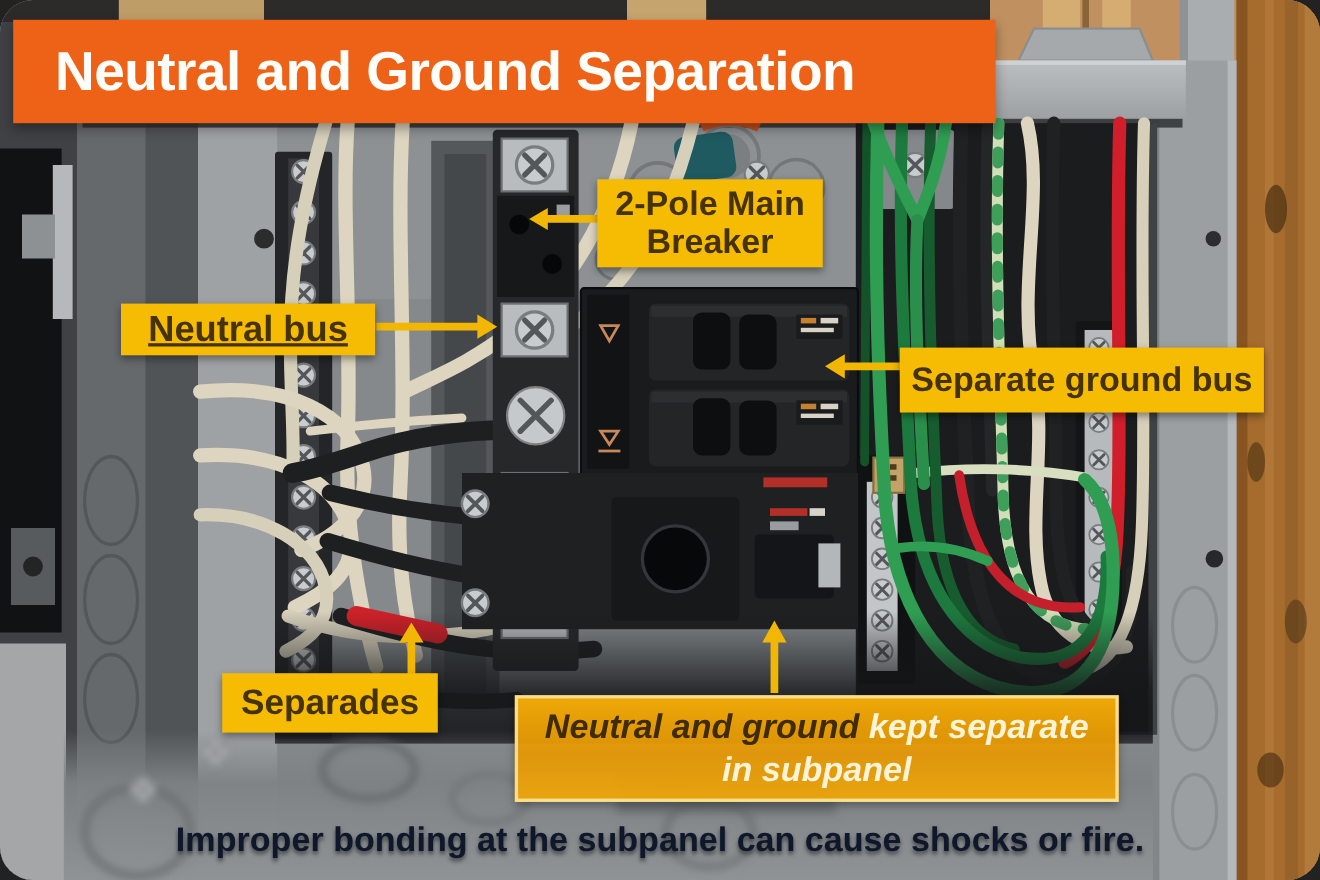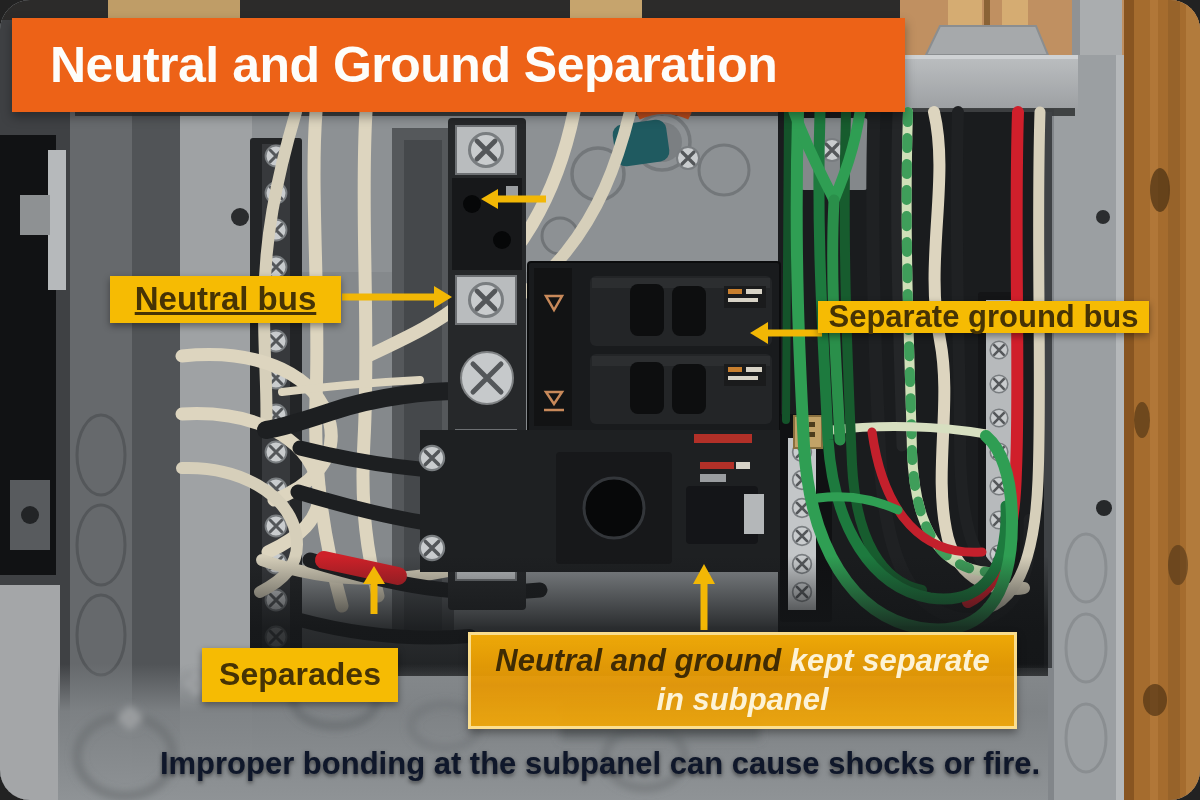--- a/index.html
+++ b/index.html
@@ -9,22 +9,22 @@
   
   .banner{position:absolute;z-index:5;left:12px;top:18px;width:893px;height:94px;
           background:#ed6217;color:#fdfdfa;font-weight:bold;font-size:50px;
           letter-spacing:-0.5px;display:flex;align-items:center;padding-left:38px;
           box-sizing:border-box;box-shadow:0 5px 10px rgba(0,0,0,.35);}
   .callout{position:absolute;z-index:5;background:#f6bb03;color:#463305;font-weight:bold;
            display:flex;align-items:center;justify-content:center;text-align:center;
            box-shadow:0 3px 7px rgba(0,0,0,.4);line-height:1.12;}
   .co-main{left:543px;top:163px;width:205px;height:80px;font-size:31px;padding:0 6px;box-sizing:border-box;}
   .co-neutral{left:110px;top:276px;width:231px;height:47px;font-size:33px;text-decoration:underline;}
-  .co-ground{left:818px;top:301px;width:331px;height:32px;font-size:31px;}
-  .co-sep{left:202px;top:612px;width:196px;height:54px;font-size:32px;margin-top:36px;}
+  .co-ground{left:818px;top:316px;width:331px;height:59px;font-size:31px;}
+  .co-sep{left:202px;top:612px;width:196px;height:54px;font-size:32px;}
   .note{position:absolute;z-index:5;left:468px;top:632px;width:549px;height:97px;
         background:linear-gradient(180deg,rgba(244,172,6,.97) 0%,rgba(230,151,3,.93) 55%,rgba(238,166,10,.95) 100%);
         border:3px solid rgba(255,238,180,.78);box-sizing:border-box;
         display:flex;flex-direction:column;align-items:center;justify-content:center;
         font-weight:bold;font-size:31px;line-height:1.25;box-shadow:0 4px 8px rgba(0,0,0,.35);font-style:italic;}
   .note .dark{color:#3f2b04;}
   .note .light{color:#fdf3d6;}
   .caption{position:absolute;z-index:5;left:0;top:746px;width:1200px;text-align:center;
            color:#0f172a;font-weight:bold;font-size:31px;text-shadow:0 2px 4px rgba(0,0,0,.55);}
   .arr{position:absolute;z-index:4;}
@@ -283,20 +283,23 @@
     <rect x="560" y="700" width="200" height="40" fill="#5e6265" opacity="0.6"></rect>
     <use href="#scr" transform="translate(196 684) scale(0.9)"></use>
     <use href="#scr" transform="translate(130 718) scale(0.9)"></use>
   </g>
 </svg>
 
 <div class="banner">
   <span>Neutral and Ground Separation</span>
 </div>
 
+<div class="callout co-main">
+  <span>2-Pole Main Breaker</span>
+</div>
 <svg class="arr" style="left:480px;top:186px;" width="66" height="26">
   <line x1="66" y1="13" x2="16" y2="13" stroke="#f2b705" stroke-width="7"></line>
   <polygon points="18,3 18,23 1,13" fill="#f2b705"></polygon>
 </svg>
 
 <div class="callout co-neutral">
   <span>Neutral bus</span>
 </div>
 <svg class="arr" style="left:342px;top:283px;" width="112" height="28">
   <line x1="0" y1="14" x2="94" y2="14" stroke="#f2b705" stroke-width="7"></line>

